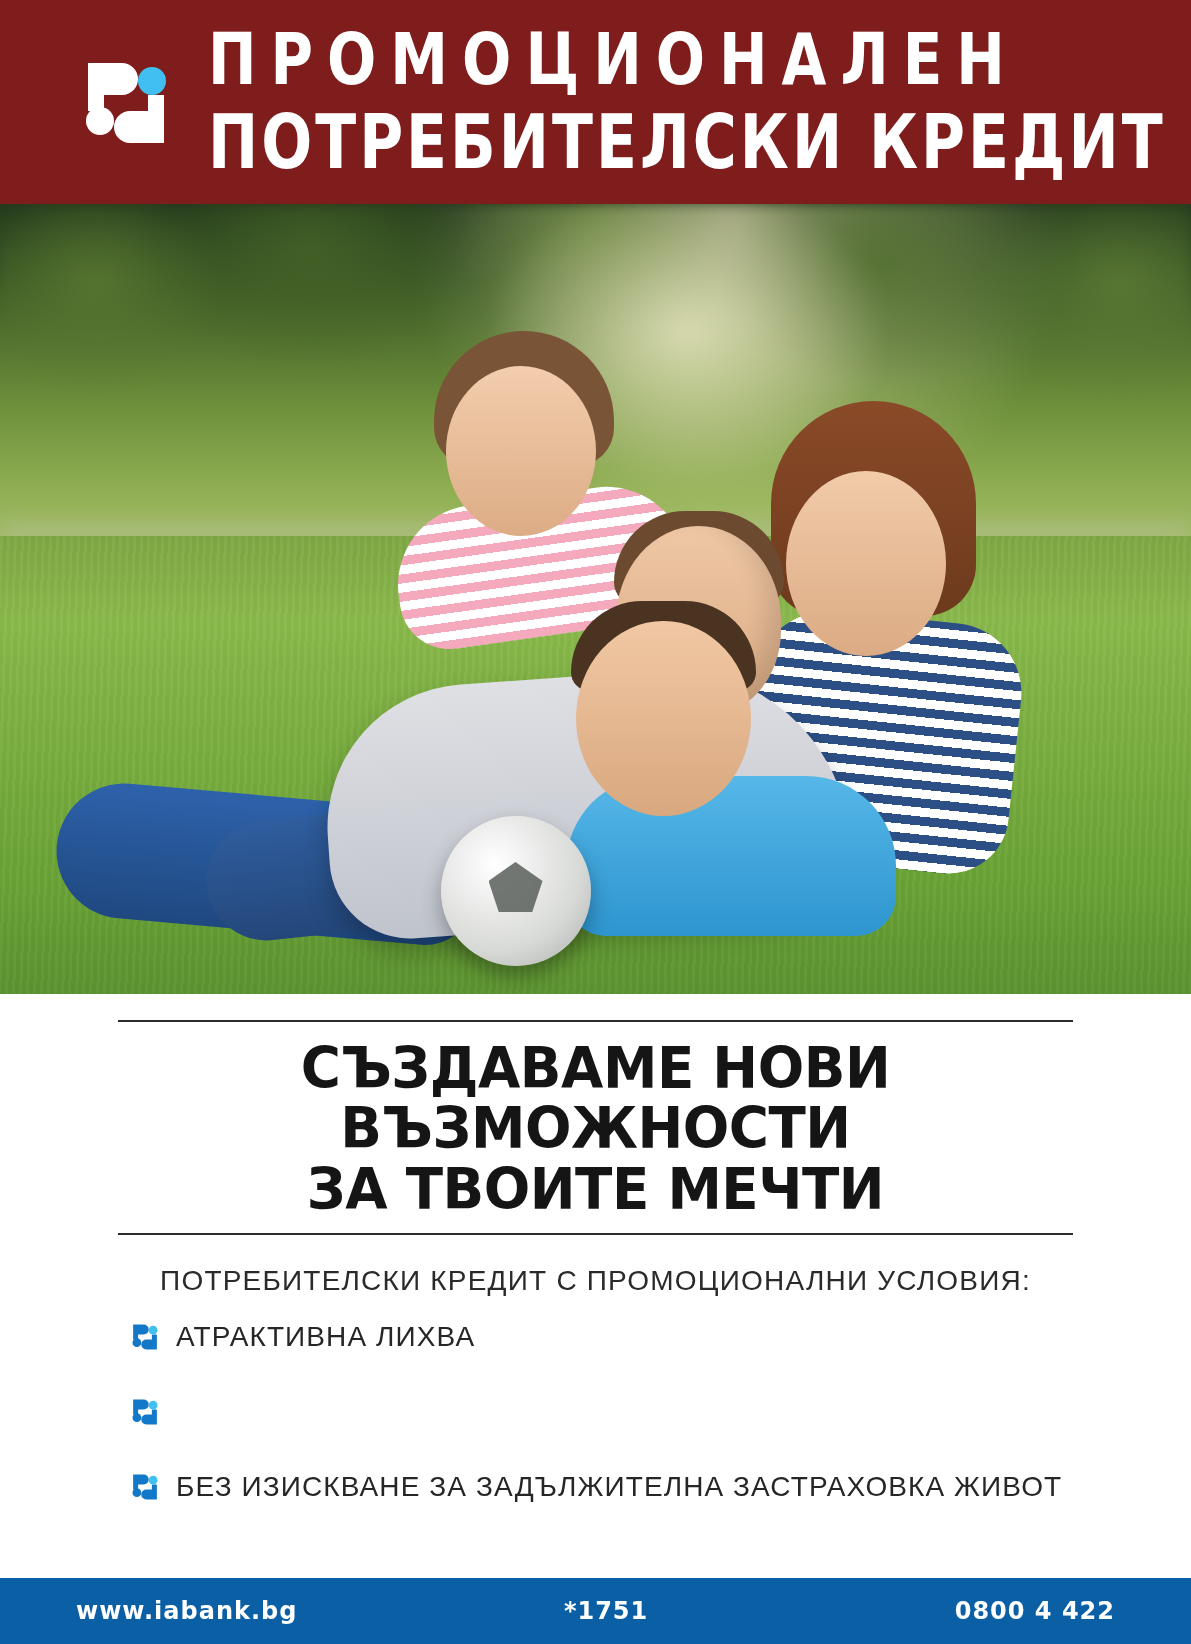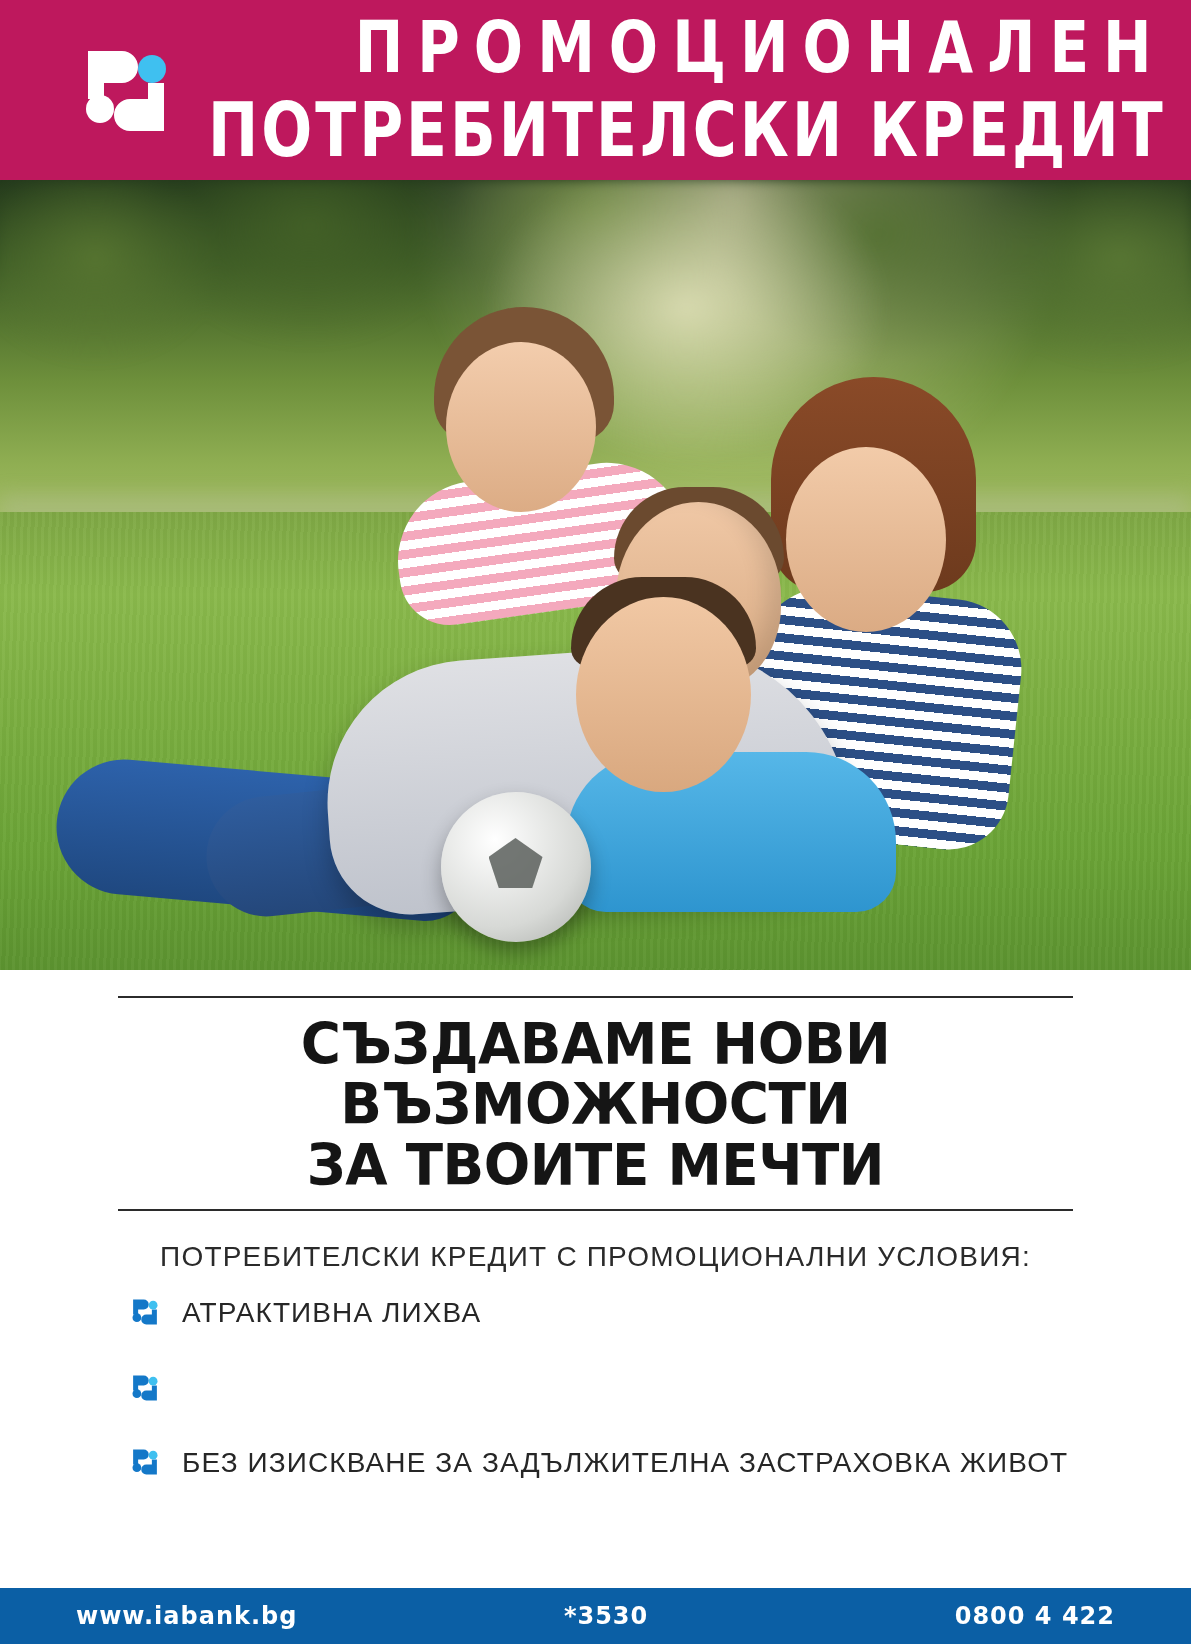--- a/index.html
+++ b/index.html
@@ -19,29 +19,28 @@
     width: 1191px;
     height: 1644px;
     position: relative;
     background: #ffffff;
     display: flex;
     flex-direction: column;
   }
 
   
   .header {
-    background: #be185d;
-    height: 180px;
+    background: #7f1d1d;
+    height: 204px;
     position: relative;
     display: flex;
     align-items: center;
     padding: 0 0 0 78px;
     box-sizing: border-box;
     flex: 0 0 auto;
-    text-align: right;
   }
   .logo-mark {
     width: 96px;
     height: 96px;
     position: relative;
     flex: 0 0 auto;
     margin-right: 34px;
     margin-top: 2px;
   }
   .logo-mark svg { display: block; }
@@ -286,39 +285,39 @@
     font-family: "Liberation Sans", sans-serif;
   }
 
   .bullets {
     margin: 0;
     padding: 0 0 0 12px;
     list-style: none;
   }
   .bullet {
     display: flex;
-    align-items: flex-start;
-    gap: 22px;
+    align-items: center;
+    gap: 16px;
     margin: 0 0 44px 0;
   }
   .bullet-icon {
     width: 30px;
     height: 30px;
     flex: 0 0 auto;
   }
   .bullet-text {
     color: #262626;
     font-size: 28px;
     letter-spacing: 1.1px;
     white-space: nowrap;
   }
 
   
   .footer {
-    height: 56px;
+    height: 66px;
     background: #0b5fa5;
     color: #ffffff;
     display: flex;
     align-items: center;
     justify-content: space-between;
     padding: 0 76px;
     box-sizing: border-box;
     font-family: "DejaVu Sans", sans-serif;
     font-weight: bold;
     font-size: 24px;
@@ -416,17 +415,17 @@
             <circle cx="74" cy="26" r="14" fill="#3FC0F0"></circle>
           </svg>
         </span>
         <span class="bullet-text">БЕЗ ИЗИСКВАНЕ ЗА ЗАДЪЛЖИТЕЛНА ЗАСТРАХОВКА ЖИВОТ</span>
       </li>
     </ul>
   </div>
 
   <div class="footer">
     <span>www.iabank.bg</span>
-    <span class="footer-mid">*3530</span>
+    <span class="footer-mid">*1751</span>
     <span>0800 4 422</span>
   </div>
 
 </div>
 
 </body></html>

